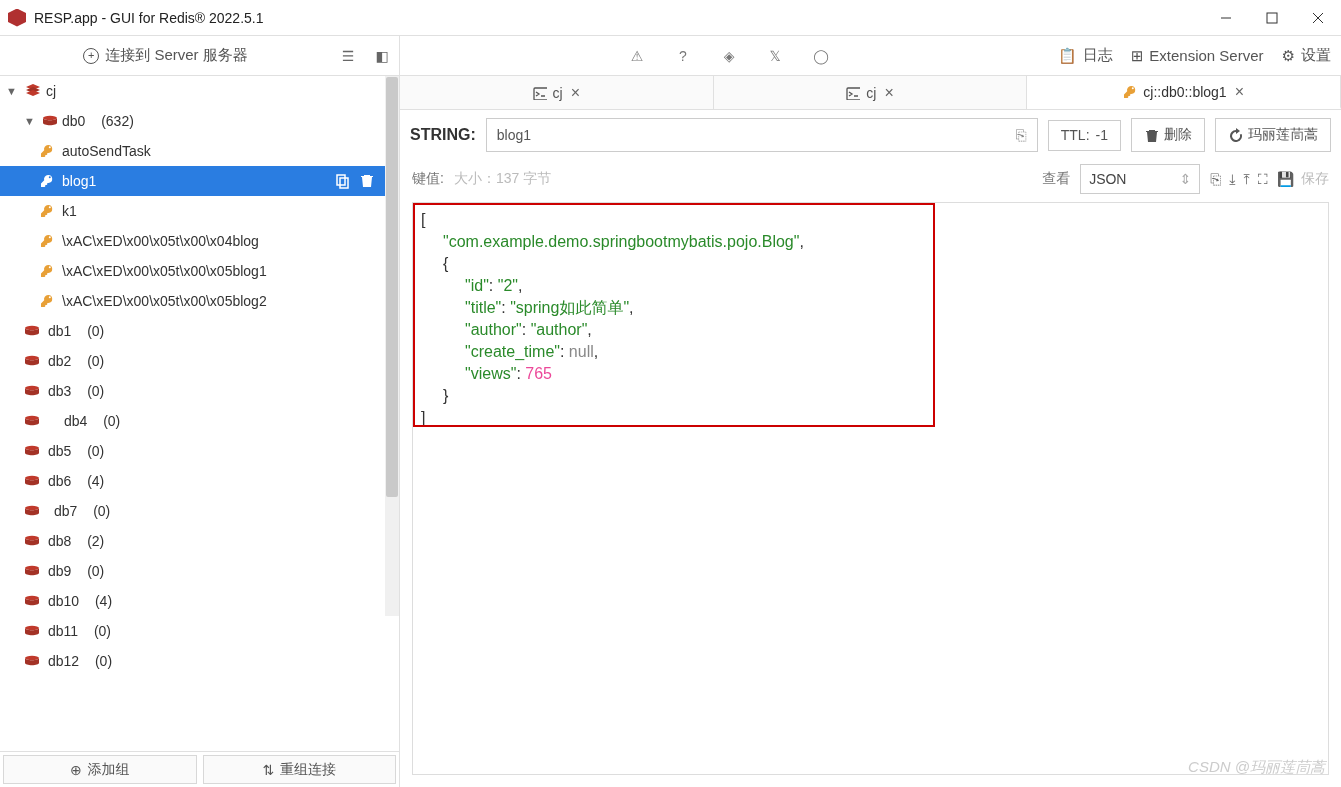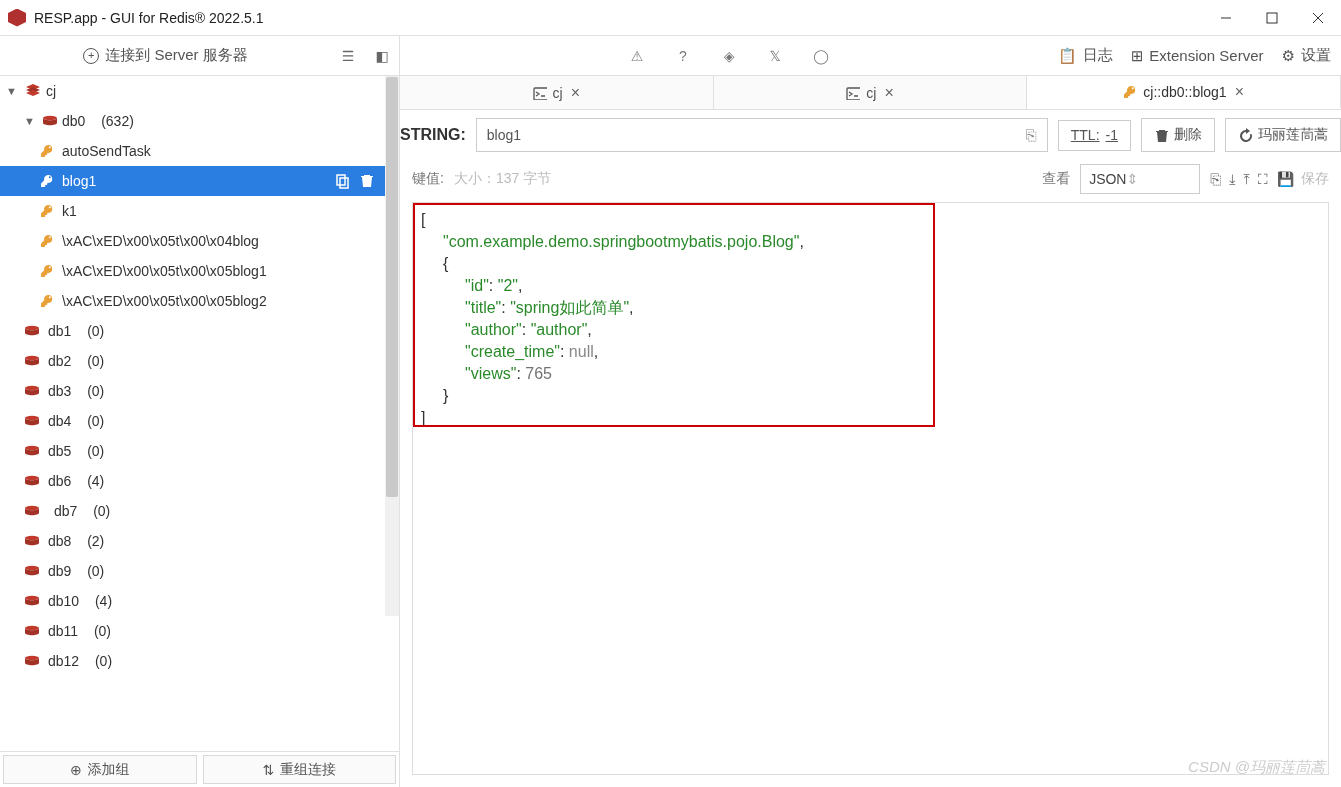--- a/index.html
+++ b/index.html
@@ -44,40 +44,40 @@
 .sidebar-footer .fbtn { flex: 1; display: flex; align-items: center; justify-content: center; gap: 6px; color: #555; border: 1px solid #d8d8d8; margin: 3px; background: #fafafa; font-size: 14px; }
 
 
 .rpane { flex: 1; display: flex; flex-direction: column; }
 .tabs { height: 34px; display: flex; border-bottom: 1px solid #e0e0e0; }
 .tab { flex: 1; display: flex; align-items: center; justify-content: center; gap: 6px; border-right: 1px solid #e0e0e0; background: #fafafa; color: #555; font-size: 14px; }
 .tab.active { background: #fff; color: #333; border-bottom: 2px solid #fff; }
 .tab .tic { width: 14px; height: 14px; }
 .tab .close { font-size: 16px; color: #666; margin-left: 2px; }
 
-.keybar { display: flex; align-items: center; padding: 8px 0; gap: 10px; }
+.keybar { display: flex; align-items: center; padding: 8px 10px; gap: 10px; }
 .keybar .label { font-weight: bold; font-size: 16px; }
 .keybar .keyinput { flex: 1; border: 1px solid #ccc; height: 34px; display: flex; align-items: center; padding: 0 10px; color: #555; }
 .keybar .keyinput .copyic { margin-left: auto; color: #888; }
-.keybar .ttl { border: 1px solid #ccc; height: 31px; display: flex; align-items: center; padding: 0 12px; gap: 6px; color: #555; text-decoration: underline; }
+.keybar .ttl { border: 1px solid #ccc; height: 31px; display: flex; align-items: center; padding: 0 12px; gap: 6px; color: #555; }
 .keybar .act { border: 1px solid #ccc; height: 34px; display: flex; align-items: center; padding: 0 12px; gap: 6px; color: #555; }
 
 .valbar { display: flex; align-items: center; padding: 4px 12px 8px; gap: 10px; color: #777; font-size: 14px; }
 .valbar .hint { color: #bbb; }
 .valbar .spacer { flex: 1; }
-.valbar .sel { border: 1px solid #ccc; height: 30px; width: 120px; display: flex; align-items: center; padding: 0 8px; justify-content: flex-start; color: #444; }
+.valbar .sel { border: 1px solid #ccc; height: 30px; width: 120px; display: flex; align-items: center; padding: 0 8px; justify-content: space-between; color: #444; }
 .valbar .iconset { display: flex; gap: 8px; color: #666; }
 .valbar .save { color: #bbb; display: flex; align-items: center; gap: 6px; }
 
 .editor { margin: 0 12px 12px; border: 1px solid #ddd; flex: 1; padding: 6px 8px; font-family: Consolas, monospace; font-size: 16px; line-height: 22px; color: #333; position: relative; }
 .annot-box { position: absolute; left: 0; top: 0; width: 522px; height: 224px; border: 2px solid #c00; pointer-events: none; }
 .tok-str { color: #2a8a2a; }
 .tok-key { color: #2a8a2a; }
 .tok-null { color: #888; }
-.tok-num { color: #737373; }
+.tok-num { color: #ec4899; }
 
 .watermark { position: absolute; right: 16px; bottom: 10px; color: #ccc; font-size: 15px; font-style: italic; }
 </style>
 </head>
 <body>
 
 <svg width="0" height="0" style="position:absolute">
 <defs>
 <g id="key">
         <path d="M8 1a4 4 0 0 0-3.8 5.2L1 9.4V13h3.6l.7-.7V11h1.3l.7-.7V9h1.1A4 4 0 1 0 8 1zm1.8 3.2a1 1 0 1 1 0-2 1 1 0 0 1 0 2z" fill="#e8a037"></path>
@@ -237,21 +237,21 @@
               <use href="#db"></use>
             </svg><span style="margin-left:4px">db1</span>&nbsp;&nbsp;<span>(0)</span></div>
           <div class="tree-row"><span class="indent" style="width:14px"></span><svg class="db-icon">
               <use href="#db"></use>
             </svg><span style="margin-left:4px">db2</span>&nbsp;&nbsp;<span>(0)</span></div>
           <div class="tree-row"><span class="indent" style="width:14px"></span><svg class="db-icon">
               <use href="#db"></use>
             </svg><span style="margin-left:4px">db3</span>&nbsp;&nbsp;<span>(0)</span></div>
           <div class="tree-row"><span class="indent" style="width:14px"></span><svg class="db-icon">
               <use href="#db"></use>
-            </svg><span style="margin-left:4px">db4</span>&nbsp;&nbsp;<span>(0)</span></div>
+            </svg><span style="margin-left:20px">db4</span>&nbsp;&nbsp;<span>(0)</span></div>
           <div class="tree-row"><span class="indent" style="width:14px"></span><svg class="db-icon">
               <use href="#db"></use>
             </svg><span style="margin-left:4px">db5</span>&nbsp;&nbsp;<span>(0)</span></div>
           <div class="tree-row"><span class="indent" style="width:14px"></span><svg class="db-icon">
               <use href="#db"></use>
             </svg><span style="margin-left:4px">db6</span>&nbsp;&nbsp;<span>(4)</span></div>
           <div class="tree-row"><span class="indent" style="width:14px"></span><svg class="db-icon">
               <use href="#db"></use>
             </svg><span style="margin-left:10px">db7</span>&nbsp;&nbsp;<span>(0)</span></div>
           <div class="tree-row"><span class="indent" style="width:14px"></span><svg class="db-icon">

